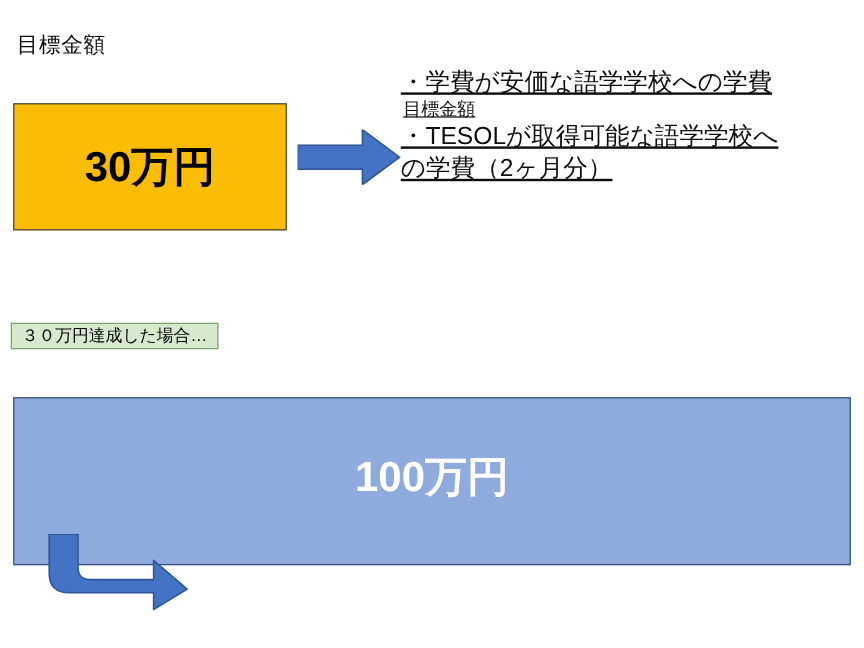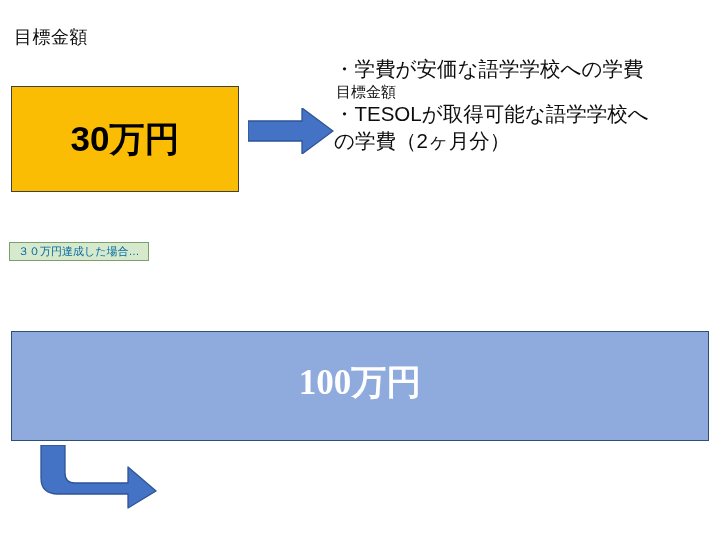--- a/index.html
+++ b/index.html
@@ -66,56 +66,56 @@
     position: absolute;
     left: 334px;
     top: 56px;
     width: 380px;
     color: #0d0d0d;
   }
   .detail-line {
     font-size: 20.5px;
     line-height: 1.30;
     white-space: nowrap;
+    text-decoration: underline;
   }
   .detail-line.small {
     font-size: 15px;
     line-height: 1.25;
     padding-left: 2px;
   }
 
   
   #condition-tag {
     position: absolute;
     left: 9px;
-    top: 242px;
+    top: 269px;
     background: #D6E9CD;
     border: 1.3px solid #7CA06C;
     box-sizing: border-box;
     padding: 2px 8px 3px 8px;
-    font-size: 11px;
+    font-size: 14px;
     line-height: 1.1;
-    color: #0369a1;
+    color: #000000;
     white-space: nowrap;
   }
 
   
   #regoal-box {
     position: absolute;
     left: 11px;
     top: 331px;
     width: 698px;
-    height: 110px;
+    height: 140px;
     background: #8FAADC;
     border: 1.5px solid #2F4E78;
     box-sizing: border-box;
     display: flex;
     align-items: center;
     justify-content: center;
-    font-family: Liberation Serif, serif;
   }
   #regoal-box-label {
     font-size: 35px;
     font-weight: bold;
     color: #ffffff;
     letter-spacing: 0px;
     transform: translateY(-4px);
   }
 
   

